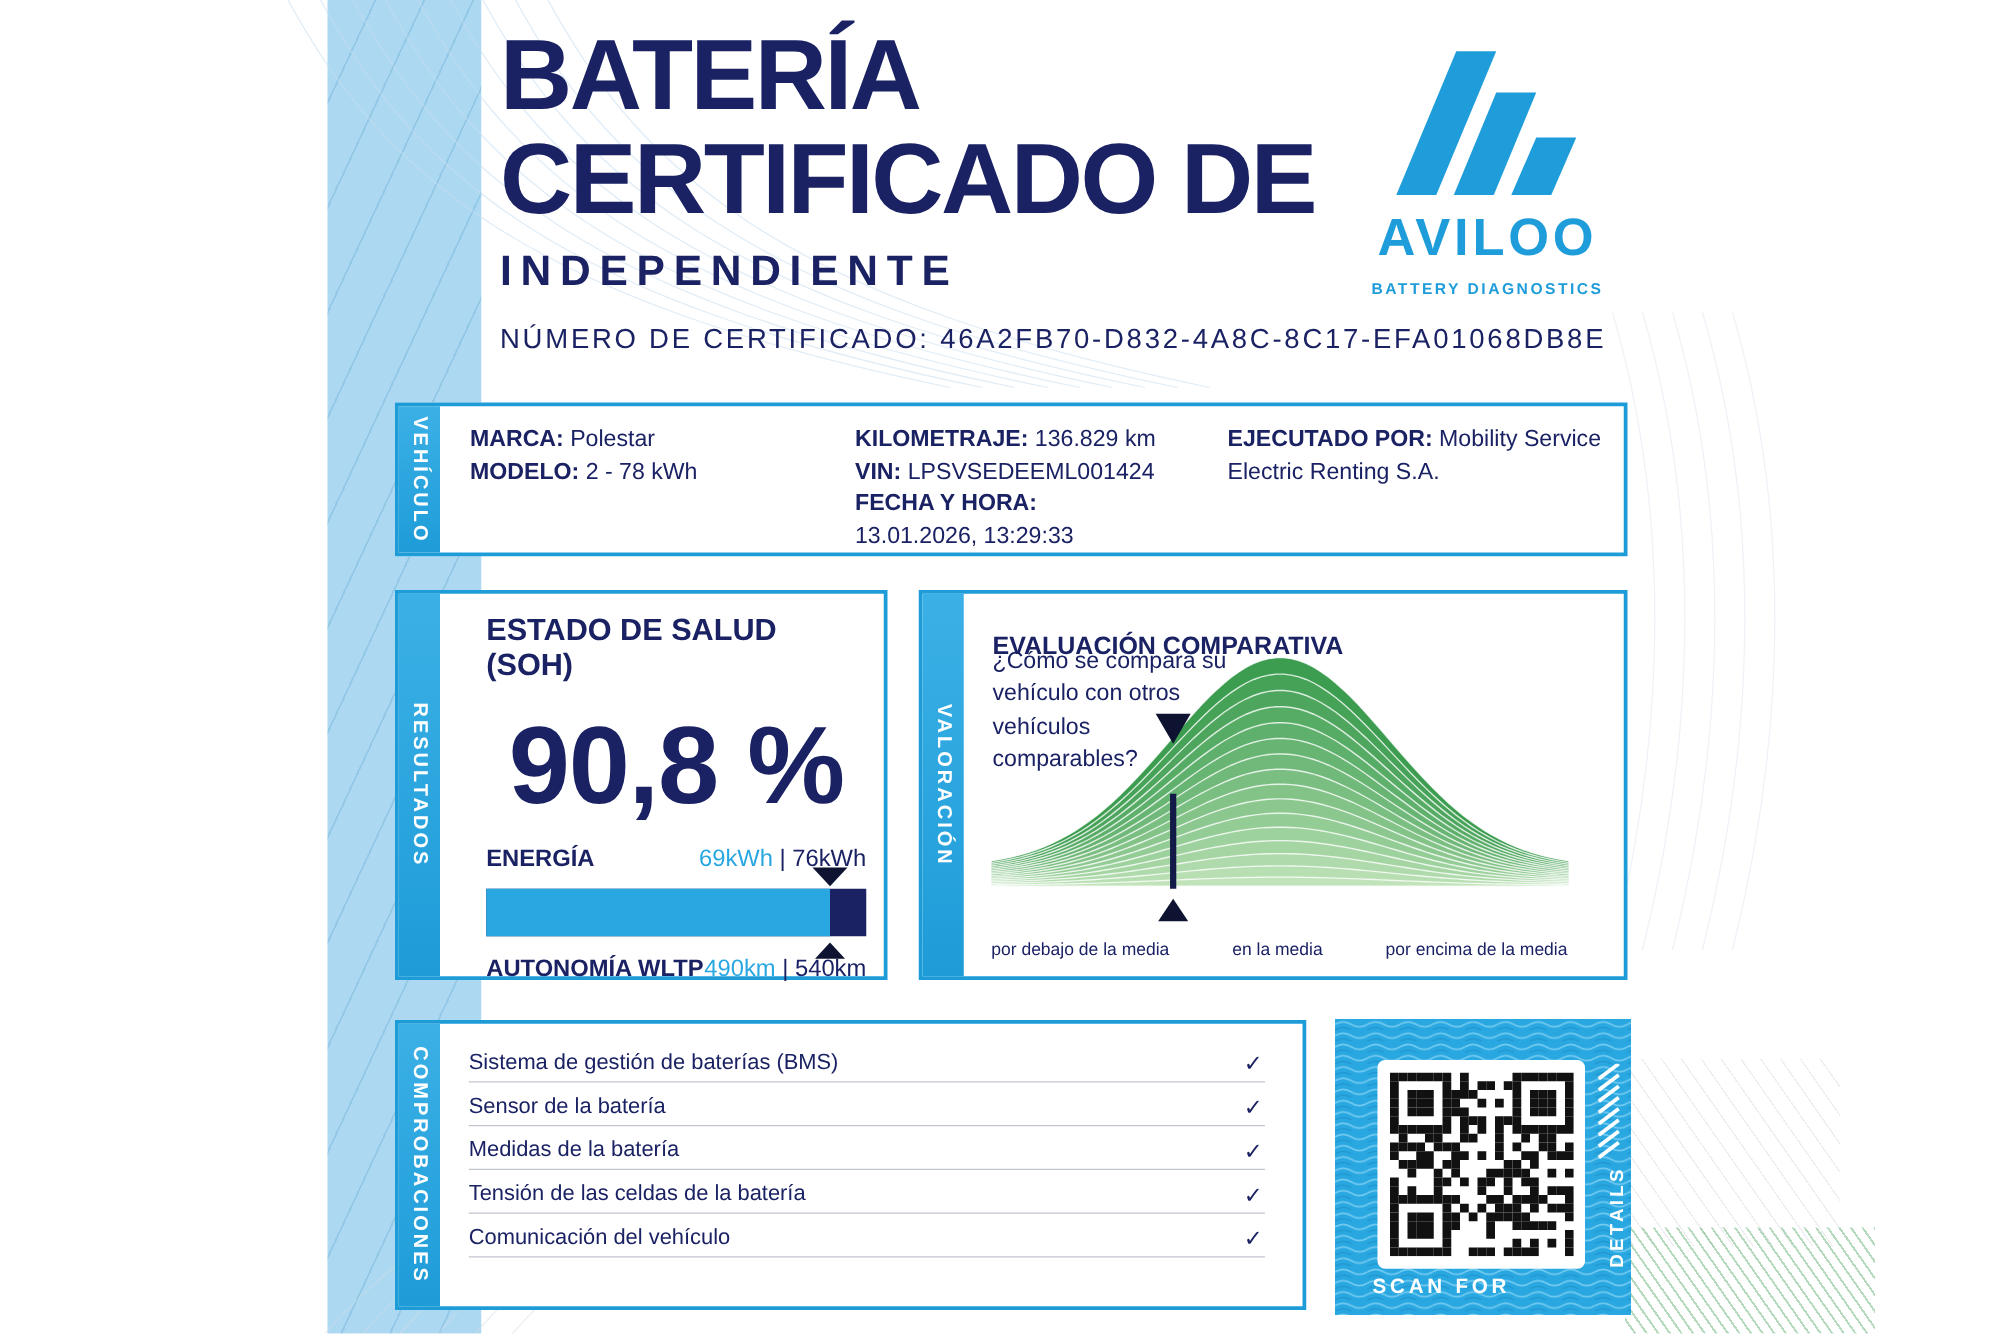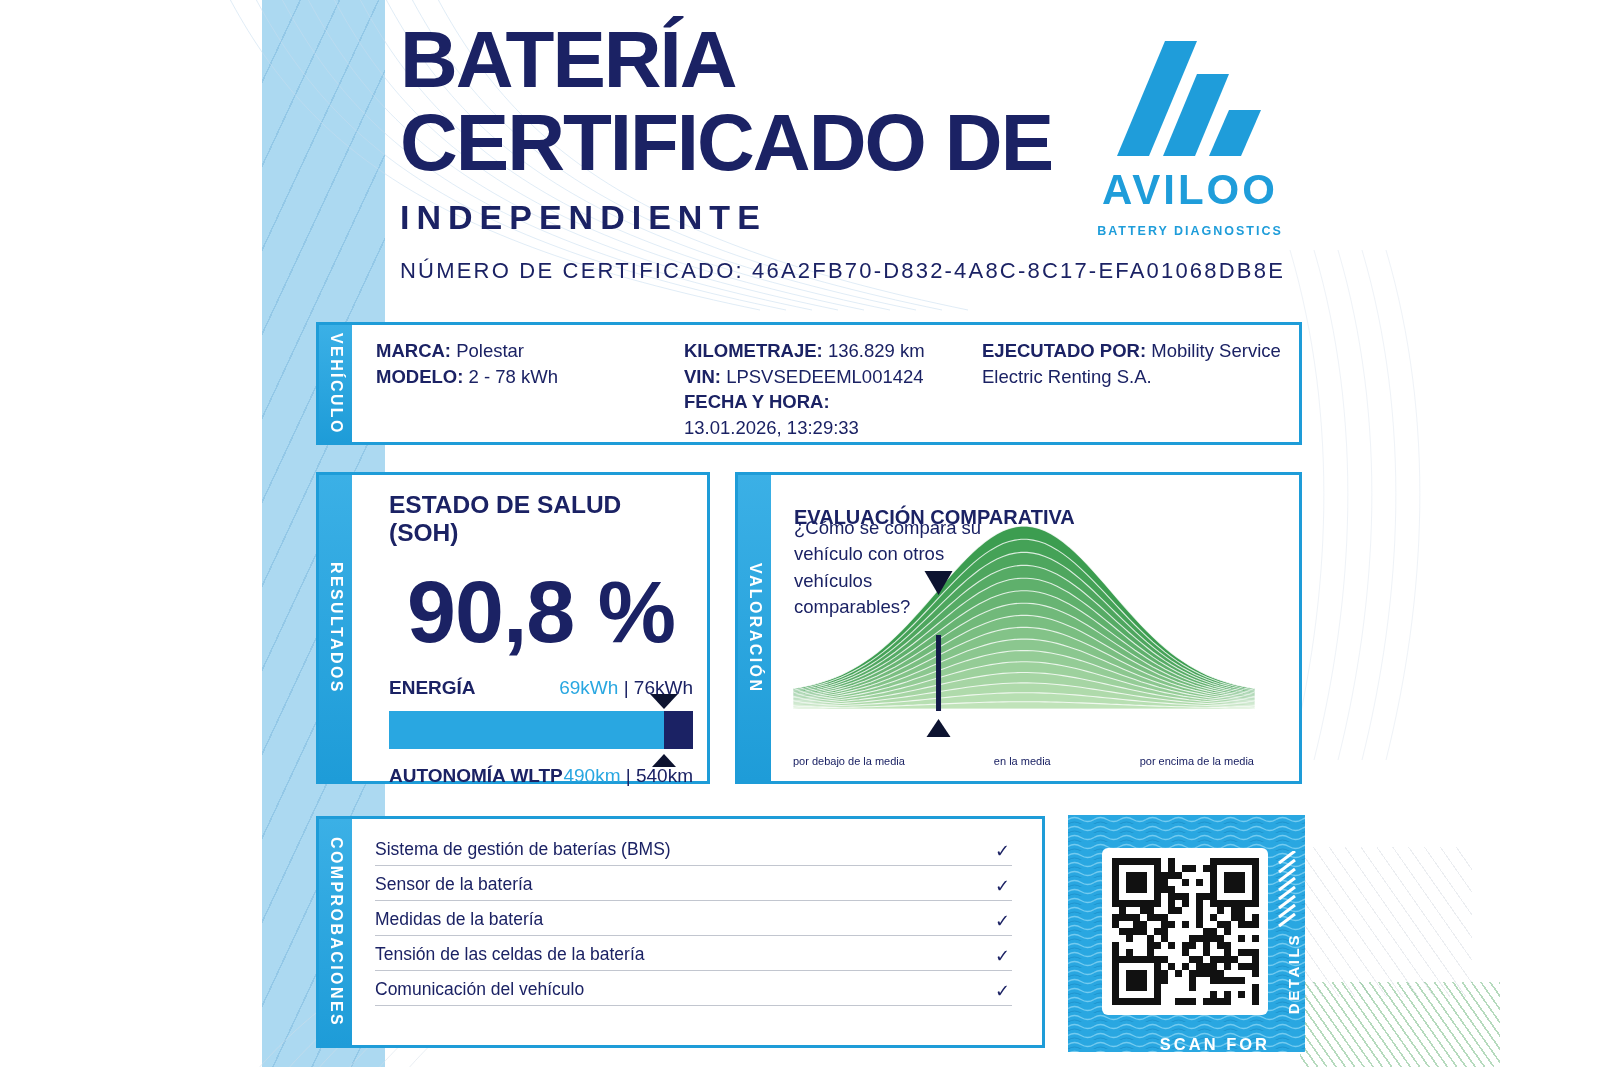--- a/index.html
+++ b/index.html
@@ -59,36 +59,36 @@
   .tri-down{top:-17px;border-left:14px solid transparent;border-right:14px solid transparent;border-top:15px solid #0d1330;}
   .tri-up{bottom:-18px;border-left:12px solid transparent;border-right:12px solid transparent;border-bottom:13px solid #0d1330;}
   .row-autonomia{margin-top:16px;}
 
   
   .box-valoracion{left:735px;top:472px;width:567px;height:312px;}
   .val-title{position:absolute;left:56px;top:31px;font-size:20px;font-weight:bold;z-index:3;}
   .val-question{position:absolute;left:56px;top:40px;width:190px;font-size:18.5px;line-height:1.42;z-index:3;}
   .chart-wrap{position:absolute;left:55px;top:26px;width:462px;height:242px;}
   .chart-labels{position:absolute;left:55px;right:45px;bottom:14px;display:flex;justify-content:space-between;
-        font-size:11px;color:#1B2264;}
+        font-size:14px;color:#1B2264;}
 
   
   .box-comprobaciones{left:316px;top:816px;width:729px;height:232px;}
   .chk-content{position:absolute;left:33px;top:0;right:0;bottom:0;padding:12px 30px 17px 23px;}
   .chk-row{display:flex;justify-content:space-between;align-items:flex-end;
         padding:8px 2px 5px 0;border-bottom:1.5px solid #c2c6cf;}
   .chk-label{font-size:17.5px;}
   .chk-mark{font-size:18px;font-weight:bold;color:#1B2264;line-height:1;}
 
   
   .qr-block{position:absolute;left:1068px;top:815px;width:237px;height:237px;z-index:2;overflow:hidden;}
   .qr-bgsvg{position:absolute;inset:0;}
   .qr-white{position:absolute;left:34px;top:33px;width:166px;height:167px;background:#ffffff;border-radius:6px;}
   .qr-code{position:absolute;left:10px;top:10px;}
-  .qr-scan{position:absolute;left:30px;top:220px;width:172px;text-align:right;
+  .qr-scan{position:absolute;left:30px;top:205px;width:172px;text-align:left;
         color:#ffffff;font-weight:bold;font-size:16.5px;letter-spacing:3px;white-space:nowrap;}
   .qr-details{position:absolute;right:3px;top:118px;color:#ffffff;font-weight:bold;font-size:15px;
         letter-spacing:2.6px;writing-mode:vertical-rl;transform:rotate(180deg);white-space:nowrap;}
   .qr-hatch{position:absolute;right:6px;top:36px;}
 </style>
 </head>
 <body>
 
 <div class="page">
 

